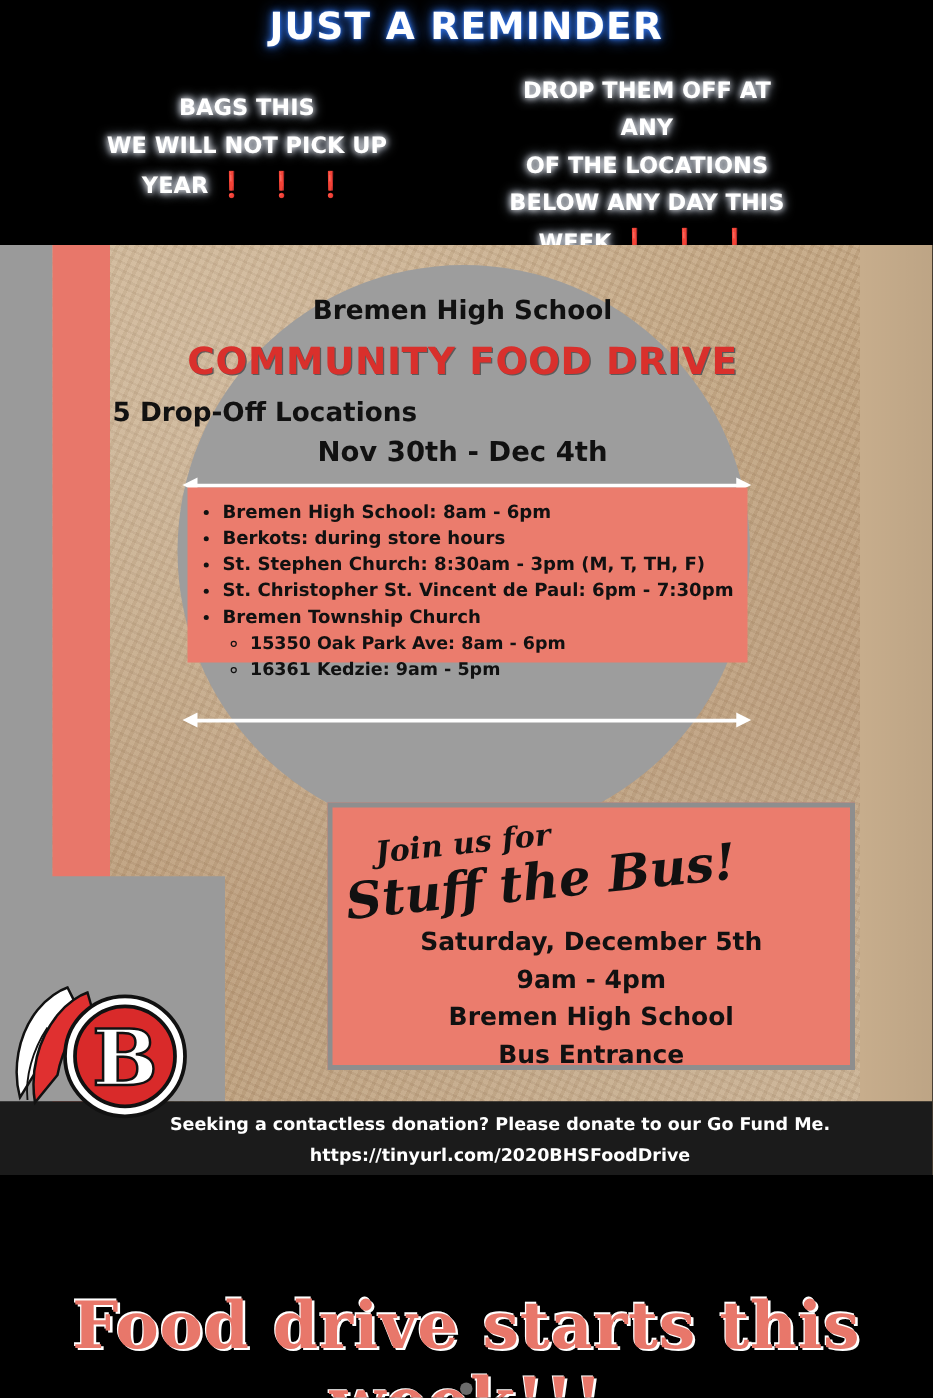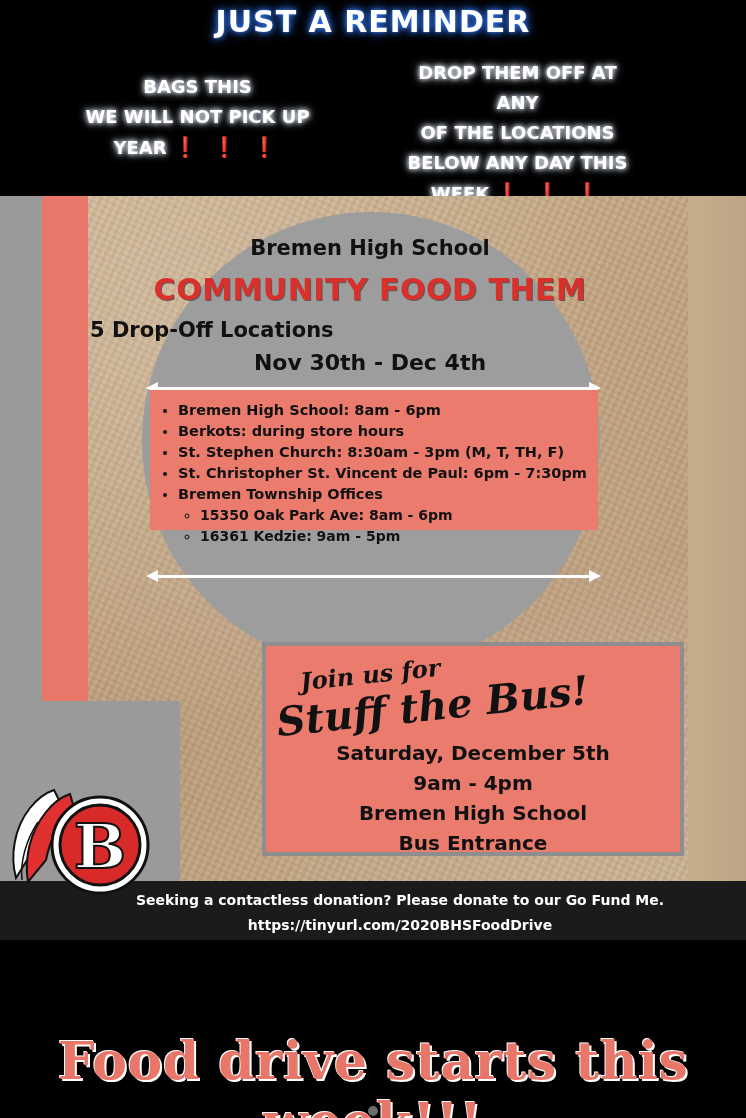--- a/index.html
+++ b/index.html
@@ -347,21 +347,21 @@
     </div>
   </div>
 
   <div class="flyer">
     <div class="flyer-grey-left"></div>
     <div class="flyer-red-stripe"></div>
     <div class="flyer-right-edge"></div>
     <div class="grey-circle"></div>
 
     <div class="school-name">Bremen High School</div>
-    <div class="drive-title">COMMUNITY FOOD THEM</div>
+    <div class="drive-title">COMMUNITY FOOD DRIVE</div>
     <div class="locations-count">5 Drop-Off Locations</div>
     <div class="dates">Nov 30th - Dec 4th</div>
 
     <div class="arrow-rule arrow-top">
       <div class="head left"></div>
       <div class="bar"></div>
       <div class="head right"></div>
     </div>
 
     <div class="locations-panel">
@@ -372,21 +372,21 @@
         <li>
           <span>Berkots: during store hours</span>
         </li>
         <li>
           <span>St. Stephen Church: 8:30am - 3pm (M, T, TH, F)</span>
         </li>
         <li>
           <span>St. Christopher St. Vincent de Paul: 6pm - 7:30pm</span>
         </li>
         <li>
-          <span>Bremen Township Offices</span>
+          <span>Bremen Township Church</span>
           <ul>
             <li>
               <span>15350 Oak Park Ave: 8am - 6pm</span>
             </li>
             <li>
               <span>16361 Kedzie: 9am - 5pm</span>
             </li>
           </ul>
         </li>
       </ul>

